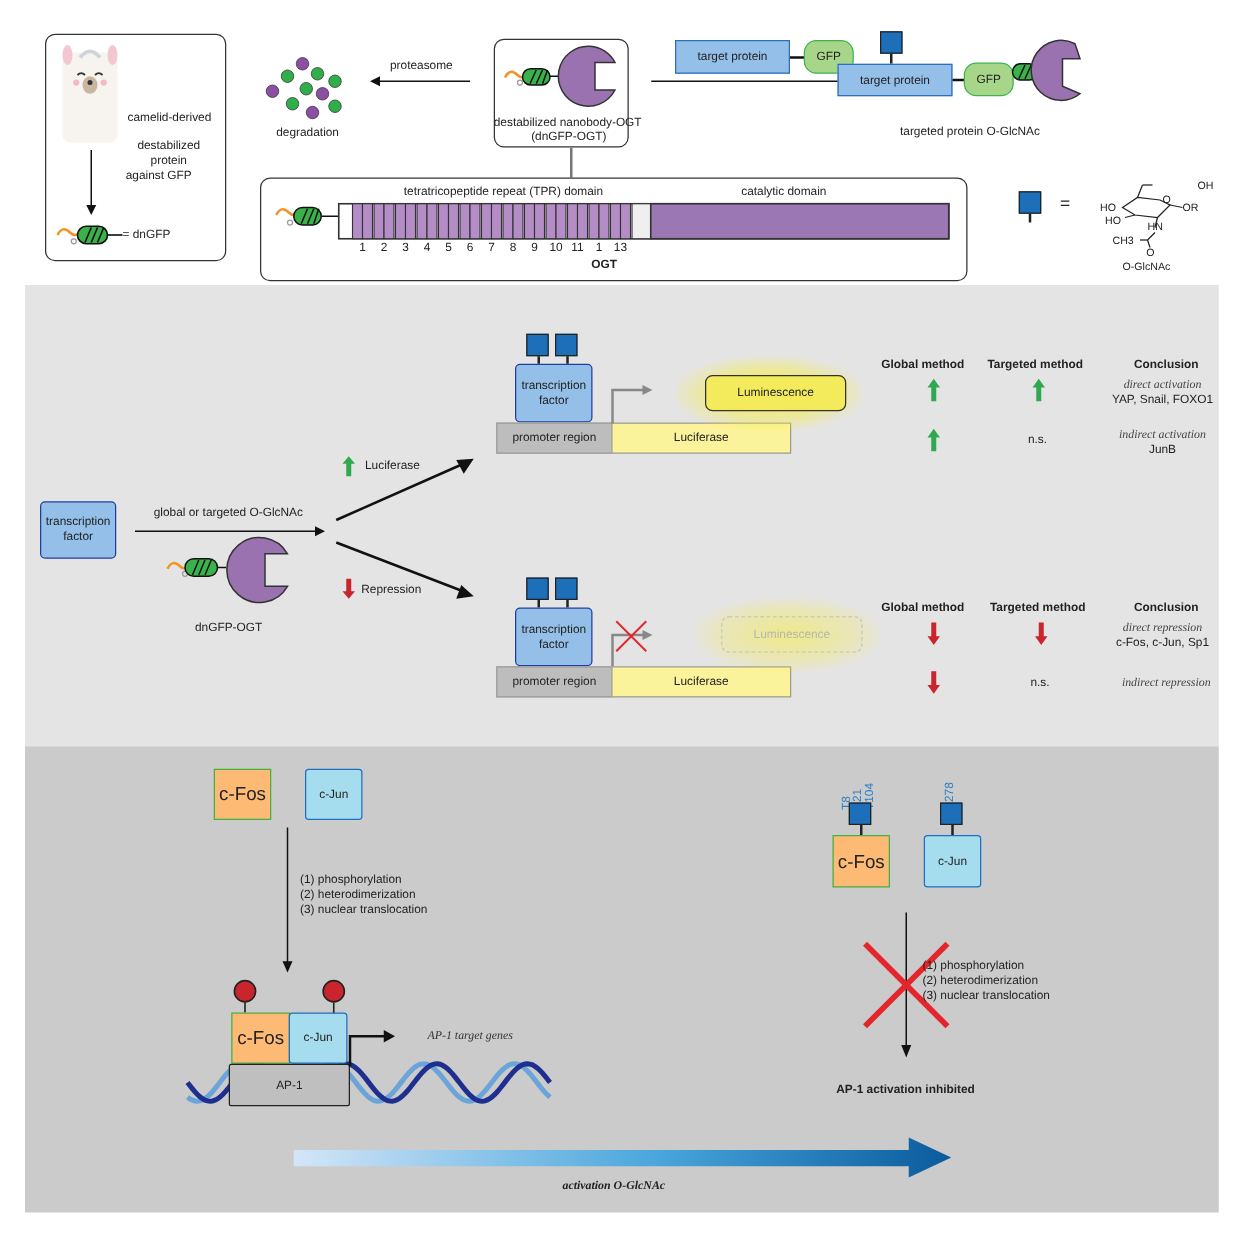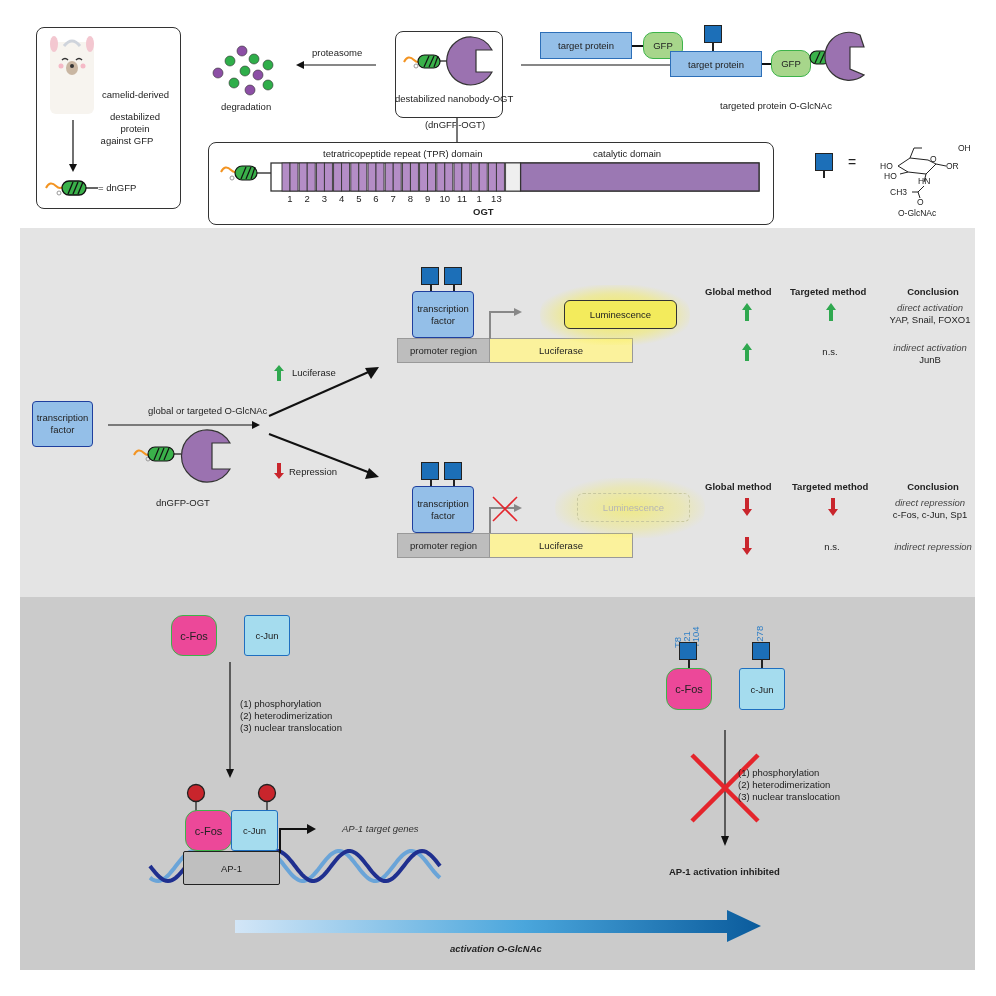--- a/index.html
+++ b/index.html
@@ -1,30 +1,30 @@
 <!DOCTYPE html>
 <html><head>
 <meta charset="utf-8">
 <style>
   html, body { margin:0; padding:0; background:#ffffff; }
   body { width:996px; height:996px; position:relative; overflow:hidden; font-family:"Liberation Sans", sans-serif; color:#222; }
   .abs { position:absolute; }
   .t { position:absolute; font-size:9.5px; line-height:12px; white-space:nowrap; }
   .c { text-align:center; }
   .b { font-weight:bold; }
-  .i { font-style:italic; }
+  .i { font-style:italic;font-family:Liberation Serif, serif; }
   .box { position:absolute; border:1.5px solid #333; border-radius:8px; background:#fff; box-sizing:border-box; }
   .panel-mid { position:absolute; left:20px; top:228px; width:955px; height:369px; background:#e4e4e4; }
   .panel-bot { position:absolute; left:20px; top:597px; width:955px; height:373px; background:#cbcbcb; }
   .tf { position:absolute; background:#94bfe8; border:1.5px solid #1f3f9e; border-radius:4px; box-sizing:border-box; font-size:9.5px; text-align:center; display:flex; align-items:center; justify-content:center; line-height:12px; }
   .glc { position:absolute; width:18px; height:18px; background:#1c6fb8; border:1.5px solid #222; box-sizing:border-box; }
   .stem { position:absolute; width:1.5px; background:#222; }
   .prom { position:absolute; background:#bdbdbd; border:1.5px solid #999; box-sizing:border-box; font-size:9.5px; display:flex; align-items:center; justify-content:center; }
   .luc { position:absolute; background:#fbf29c; border:1.5px solid #999; box-sizing:border-box; font-size:9.5px; display:flex; align-items:center; justify-content:center; }
-  .fos { position:absolute; background:#ec4899; border:1.5px solid #3db34a; border-radius:12px; box-sizing:border-box; font-size:11px; display:flex; align-items:center; justify-content:center; }
+  .fos { position:absolute; background:#fdba74; border:1.5px solid #3db34a; border-radius:0; box-sizing:border-box; font-size:15px; display:flex; align-items:center; justify-content:center; }
   .jun { position:absolute; background:#a5dcee; border:1.5px solid #1f6fc0; border-radius:3px; box-sizing:border-box; font-size:9.5px; display:flex; align-items:center; justify-content:center; }
   .site { position:absolute; font-size:9.5px; color:#2f7fc6; transform:rotate(-90deg); transform-origin:left bottom; white-space:nowrap; line-height:10px; }
   svg { position:absolute; overflow:visible; }
 </style>
 </head>
 <body>
 
 <div class="box" style="left:36px;top:27px;width:145px;height:182px;"></div>
 <svg style="left:48px;top:34px" width="50" height="80">
   <rect x="2" y="8" width="44" height="72" rx="6" fill="#f7f4ef"></rect>
@@ -81,21 +81,21 @@
   <path d="M2 26 q4 -8 10 -2 q4 4 8 0" stroke="#f39422" stroke-width="2" fill="none"></path>
   <circle cx="14" cy="30" r="2" stroke="#999" fill="none"></circle>
   <rect x="16" y="19" width="22" height="13" rx="6.5" fill="#3ab14a" stroke="#111" stroke-width="1.2"></rect>
   <line x1="22" y1="31" x2="27" y2="20" stroke="#111" stroke-width="1.2"></line>
   <line x1="27" y1="31" x2="32" y2="20" stroke="#111" stroke-width="1.2"></line>
   <line x1="32" y1="31" x2="36" y2="20" stroke="#111" stroke-width="1.2"></line>
   <line x1="38" y1="25" x2="46" y2="25" stroke="#111" stroke-width="1.2"></line>
   <path d="M70 1 A24 24 0 1 0 90 36 L74 36 L74 14 L90 14 A24 24 0 0 0 70 1 Z" fill="#9b72b0" stroke="#333" stroke-width="1.2"></path>
 </svg>
 <div class="t c" style="left:395px;top:93px;width:108px;">destabilized nanobody-OGT</div>
-<div class="t c" style="left:395px;top:104px;width:120px;margin-top:15px;">(dnGFP-OGT)</div>
+<div class="t c" style="left:395px;top:104px;width:120px;">(dnGFP-OGT)</div>
 <div class="abs" style="left:456px;top:118px;width:1.5px;height:24px;background:#777;"></div>
 
 <div class="abs" style="left:540px;top:32px;width:92px;height:27px;background:#94bfe8;border:1.5px solid #2d6fb8;box-sizing:border-box;font-size:9.5px;display:flex;align-items:center;justify-content:center;">target protein</div>
 <div class="abs" style="left:632px;top:45px;width:12px;height:1.5px;background:#111;"></div>
 <div class="abs" style="left:643px;top:32px;width:40px;height:27px;background:#a7d68b;border:1.5px solid #3db34a;border-radius:10px;box-sizing:border-box;font-size:9.5px;display:flex;align-items:center;justify-content:center;">GFP</div>
 <svg style="left:521px;top:60px" width="172" height="10">
   <line x1="0" y1="5" x2="166" y2="5" stroke="#111" stroke-width="1.2"></line>
   <polygon points="172,5 164,1 164,9" fill="#111"></polygon>
 </svg>
 
@@ -193,21 +193,21 @@
 <div class="t" style="left:884px;top:170px;font-size:8.5px;">HO</div>
 <div class="t" style="left:946px;top:160px;font-size:8.5px;">OR</div>
 <div class="t" style="left:918px;top:175px;font-size:8.5px;">HN</div>
 <div class="t" style="left:890px;top:186px;font-size:8.5px;text-align:center;">CH3</div>
 <div class="t" style="left:917px;top:196px;font-size:8.5px;">O</div>
 <div class="t" style="left:898px;top:207px;font-size:8.5px;">O-GlcNAc</div>
 
 <div class="panel-mid"></div>
 
 <div class="tf" style="left:32px;top:401px;width:61px;height:46px;">transcription factor</div>
-<div class="t" style="left:123px;top:405px;margin-left:25px;">global or targeted O-GlcNAc</div>
+<div class="t" style="left:123px;top:405px;">global or targeted O-GlcNAc</div>
 <svg style="left:108px;top:420px" width="152" height="10">
   <line x1="0" y1="5" x2="146" y2="5" stroke="#111" stroke-width="1.2"></line>
   <polygon points="152,5 144,1 144,9" fill="#111"></polygon>
 </svg>
 <svg style="left:132px;top:433px" width="102" height="58">
   <path d="M2 22 q4 -8 10 -2 q4 4 8 0" stroke="#f39422" stroke-width="2" fill="none"></path>
   <circle cx="16" cy="26" r="2" stroke="#999" fill="none"></circle>
   <rect x="16" y="14" width="26" height="14" rx="7" fill="#3ab14a" stroke="#111" stroke-width="1.2"></rect>
   <line x1="22" y1="27" x2="27" y2="15" stroke="#111" stroke-width="1.2"></line>
   <line x1="27" y1="27" x2="32" y2="15" stroke="#111" stroke-width="1.2"></line>

